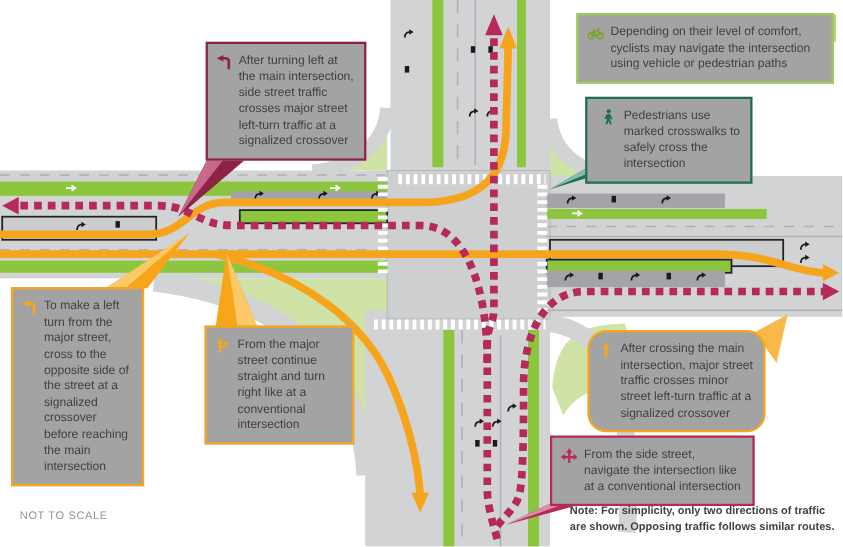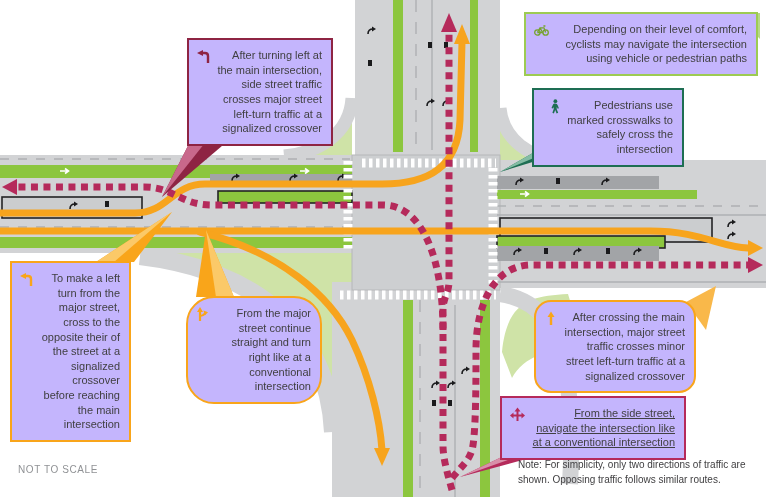--- a/index.html
+++ b/index.html
@@ -1,22 +1,22 @@
 <!DOCTYPE html>
 <html><head>
 <meta charset="utf-8">
 <style>
   html,body{margin:0;padding:0;background:#fff;}
   .stage{position:relative;width:766px;height:497px;background:#ffffff;overflow:hidden;
          font-family:"Liberation Sans",sans-serif;}
   .stage svg.diagram{position:absolute;left:0;top:0;}
-  .callout{position:absolute;background:#c4b5fd;border:2px solid #000;display:flex;gap:6px;
-           padding:8px 9px 8px 8px;font-size:11px;line-height:1.33;color:#414042;box-sizing:border-box;text-align:right;}
+  .callout{position:absolute;background:#a3a3a3;border:2px solid #000;display:flex;gap:6px;
+           padding:8px 9px 8px 8px;font-size:11px;line-height:1.33;color:#414042;box-sizing:border-box;}
   .callout .ic{flex:0 0 14px;padding-top:1px;}
-  .note{position:absolute;font-size:10px;line-height:1.45;font-weight:normal;color:#414042;}
+  .note{position:absolute;font-size:10px;line-height:1.45;font-weight:bold;color:#414042;}
   .scale{position:absolute;font-size:10px;color:#909295;letter-spacing:.6px;}
 </style>
 </head>
 <body>
 
 <div class="stage">
 
 <svg class="diagram" width="766" height="497" viewBox="0 0 766 497">
   <defs>
     <g id="g-box">
@@ -199,24 +199,24 @@
   <span>Pedestrians use marked crosswalks to safely cross the intersection</span>
 </div>
 
 <div class="callout" style="left:10px;top:261px;width:121px;border-color:#F9A51A;">
   <span class="ic">
     <svg width="14" height="15">
           <path d="M11,14 V7 Q11,4 8,4 H5" stroke="#F9A51A" stroke-width="2.4" fill="none"></path>
           <polygon points="6,1 6,7 0,4" fill="#F9A51A"></polygon>
         </svg>
   </span>
-  <span>To make a left turn from the major street, cross to the opposite their of the street at a signalized crossover before reaching the main intersection</span>
-</div>
-
-<div class="callout" style="left:186px;top:296px;width:136px;border-color:#F9A51A;border-radius:28px;">
+  <span>To make a left turn from the major street, cross to the opposite side of the street at a signalized crossover before reaching the main intersection</span>
+</div>
+
+<div class="callout" style="left:186px;top:296px;width:136px;border-color:#F9A51A;">
   <span class="ic">
     <svg width="14" height="15">
           <g stroke="#F9A51A" stroke-width="2.2" fill="none">
             <path d="M4,14 V4"></path>
             <path d="M4,9 C7,9 8,7.6 9,6.4"></path>
           </g>
           <polygon points="1,5 7,5 4,0" fill="#F9A51A"></polygon>
           <polygon points="7.5,3.6 12,5.2 8.8,8.6" fill="#F9A51A"></polygon>
         </svg>
   </span>
@@ -226,21 +226,21 @@
 <div class="callout" style="left:534px;top:300px;width:162px;border-color:#F9A51A;border-radius:17px;">
   <span class="ic">
     <svg width="14" height="15">
           <path d="M7,14 V5" stroke="#F9A51A" stroke-width="2.4" fill="none"></path>
           <polygon points="3.5,6 10.5,6 7,0.5" fill="#F9A51A"></polygon>
         </svg>
   </span>
   <span>After crossing the main intersection, major street traffic crosses minor street left-turn traffic at a signalized crossover</span>
 </div>
 
-<div class="callout" style="left:500px;top:396px;width:186px;border-color:#B52A5B;text-decoration:underline;">
+<div class="callout" style="left:500px;top:396px;width:186px;border-color:#B52A5B;">
   <span class="ic">
     <svg width="15" height="15">
           <g stroke="#B52A5B" stroke-width="2" fill="none">
             <path d="M7.5,14 V4"></path>
             <path d="M2.5,8.5 H12.5"></path>
           </g>
           <polygon points="4.5,4.5 10.5,4.5 7.5,0.5" fill="#B52A5B"></polygon>
           <polygon points="3.5,5.5 3.5,11.5 0,8.5" fill="#B52A5B"></polygon>
           <polygon points="11.5,5.5 11.5,11.5 15,8.5" fill="#B52A5B"></polygon>
         </svg>

